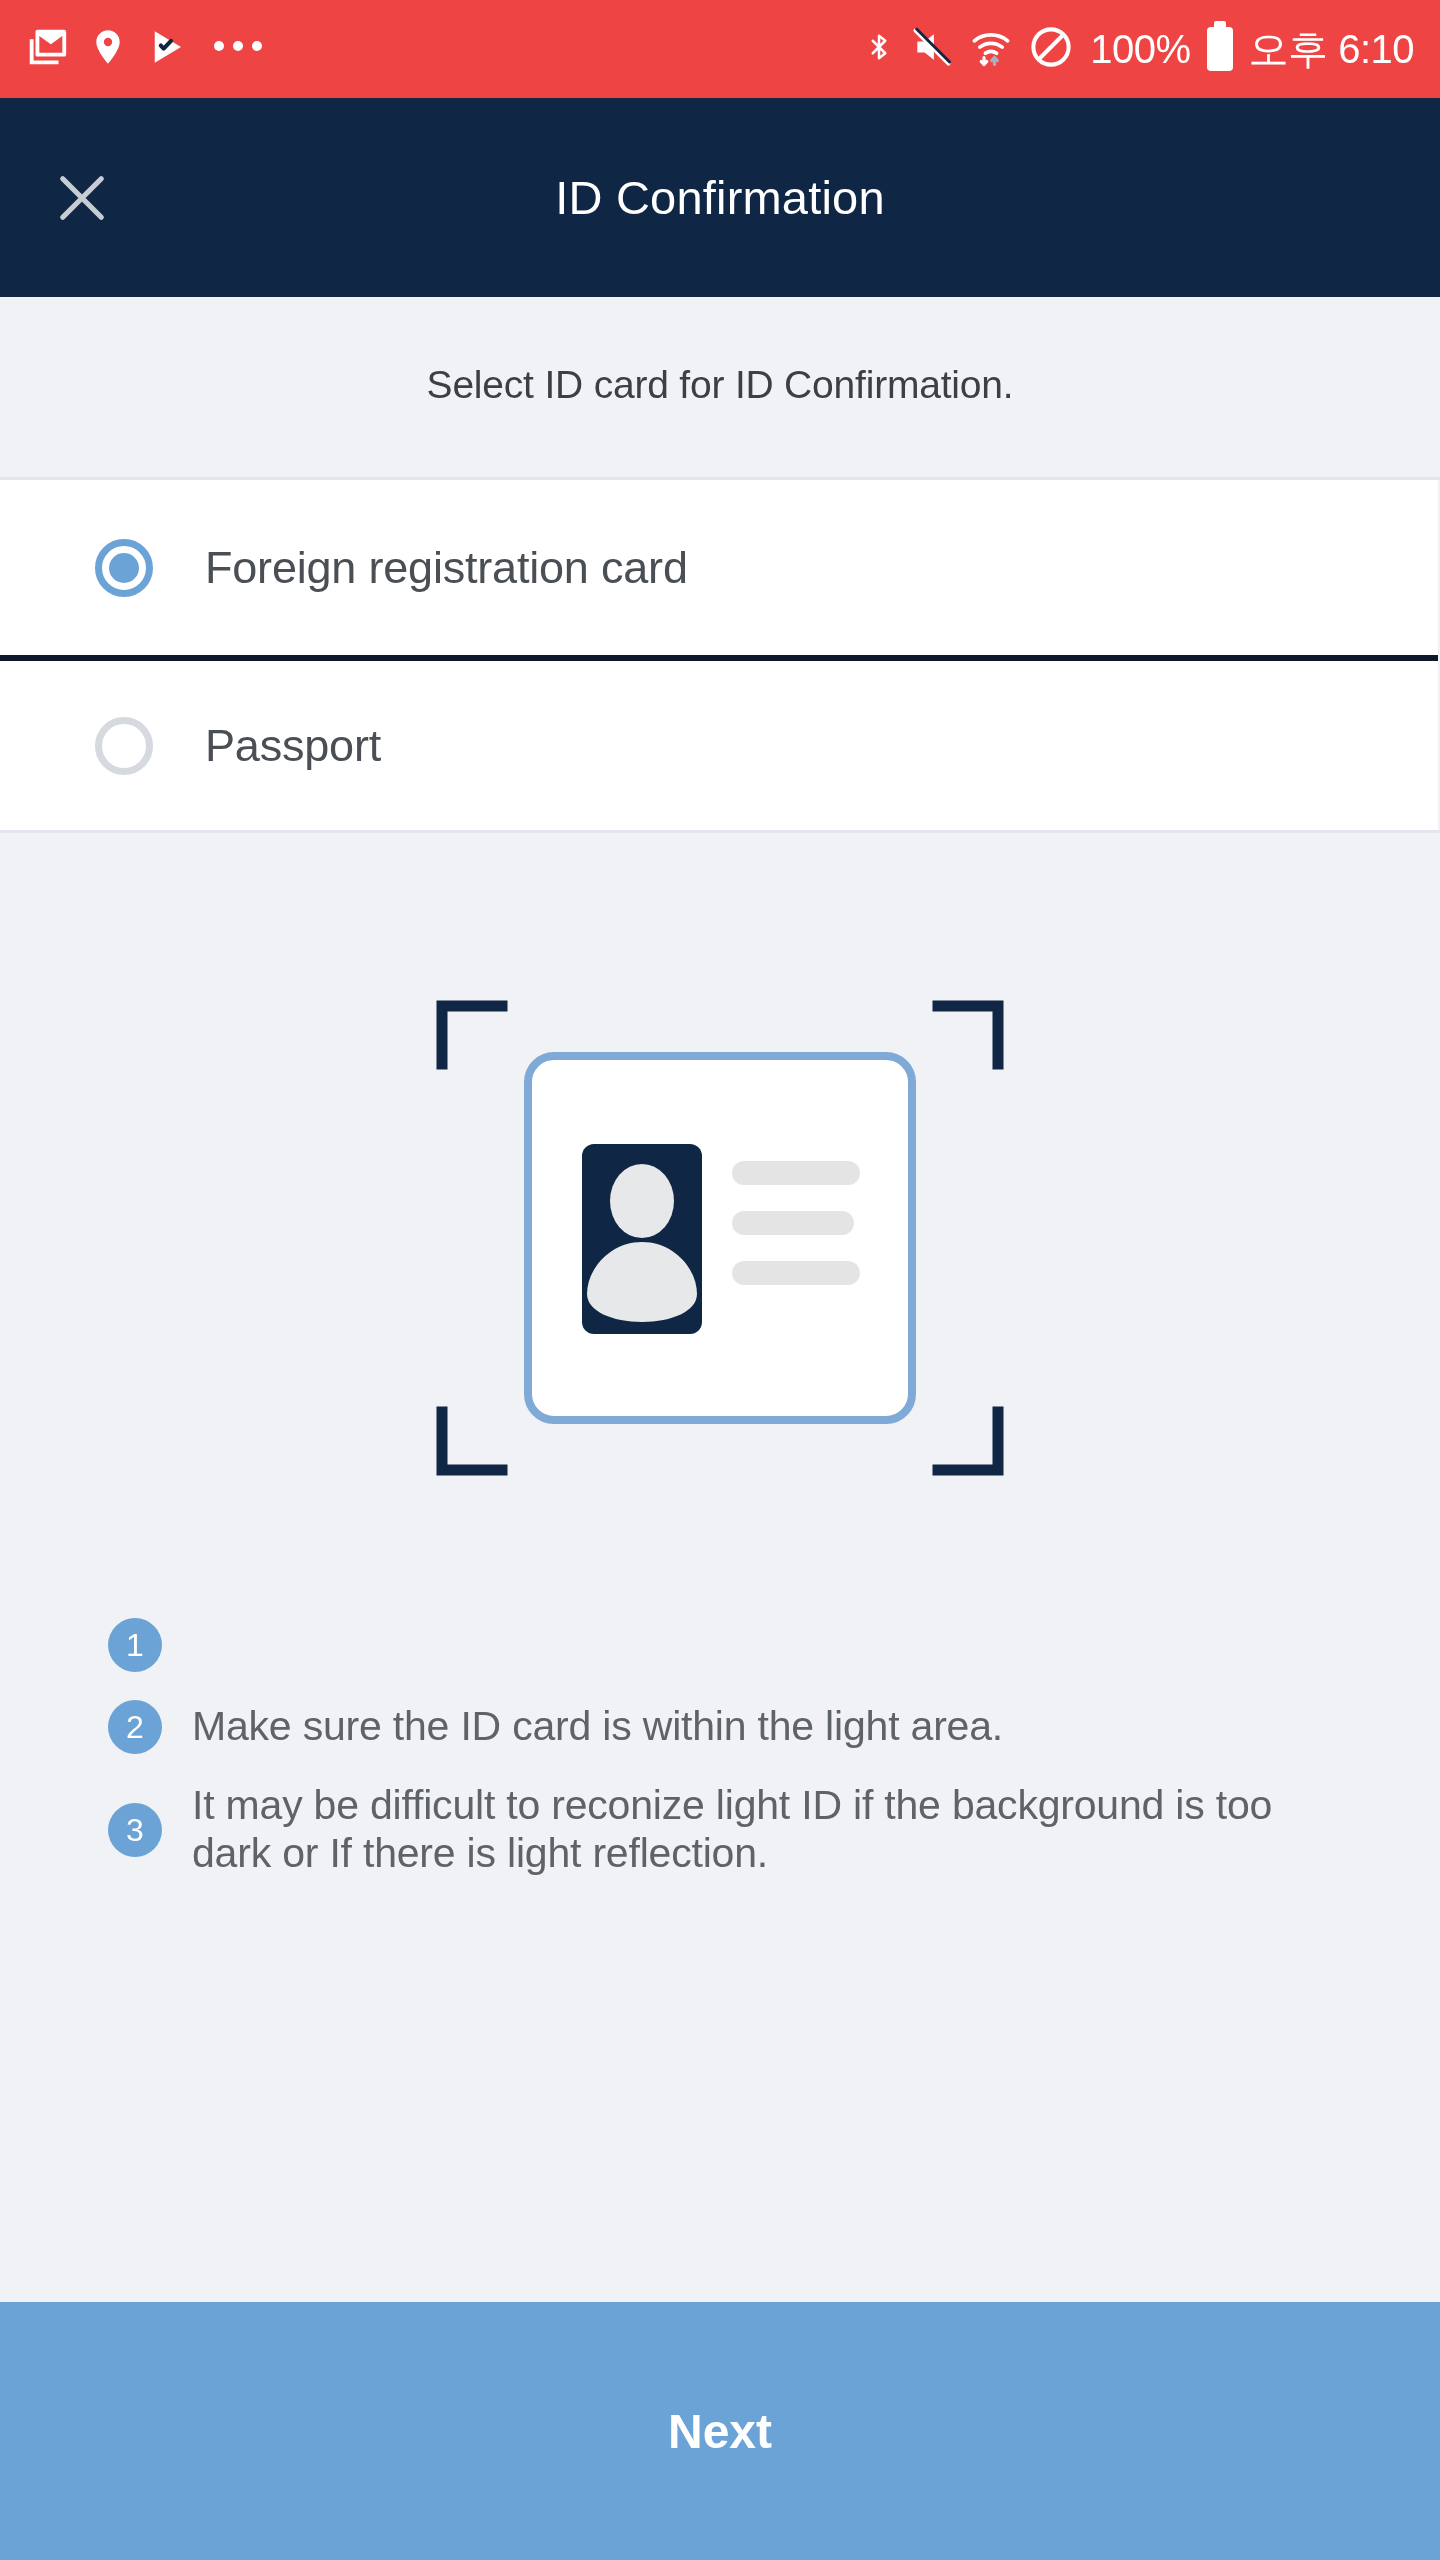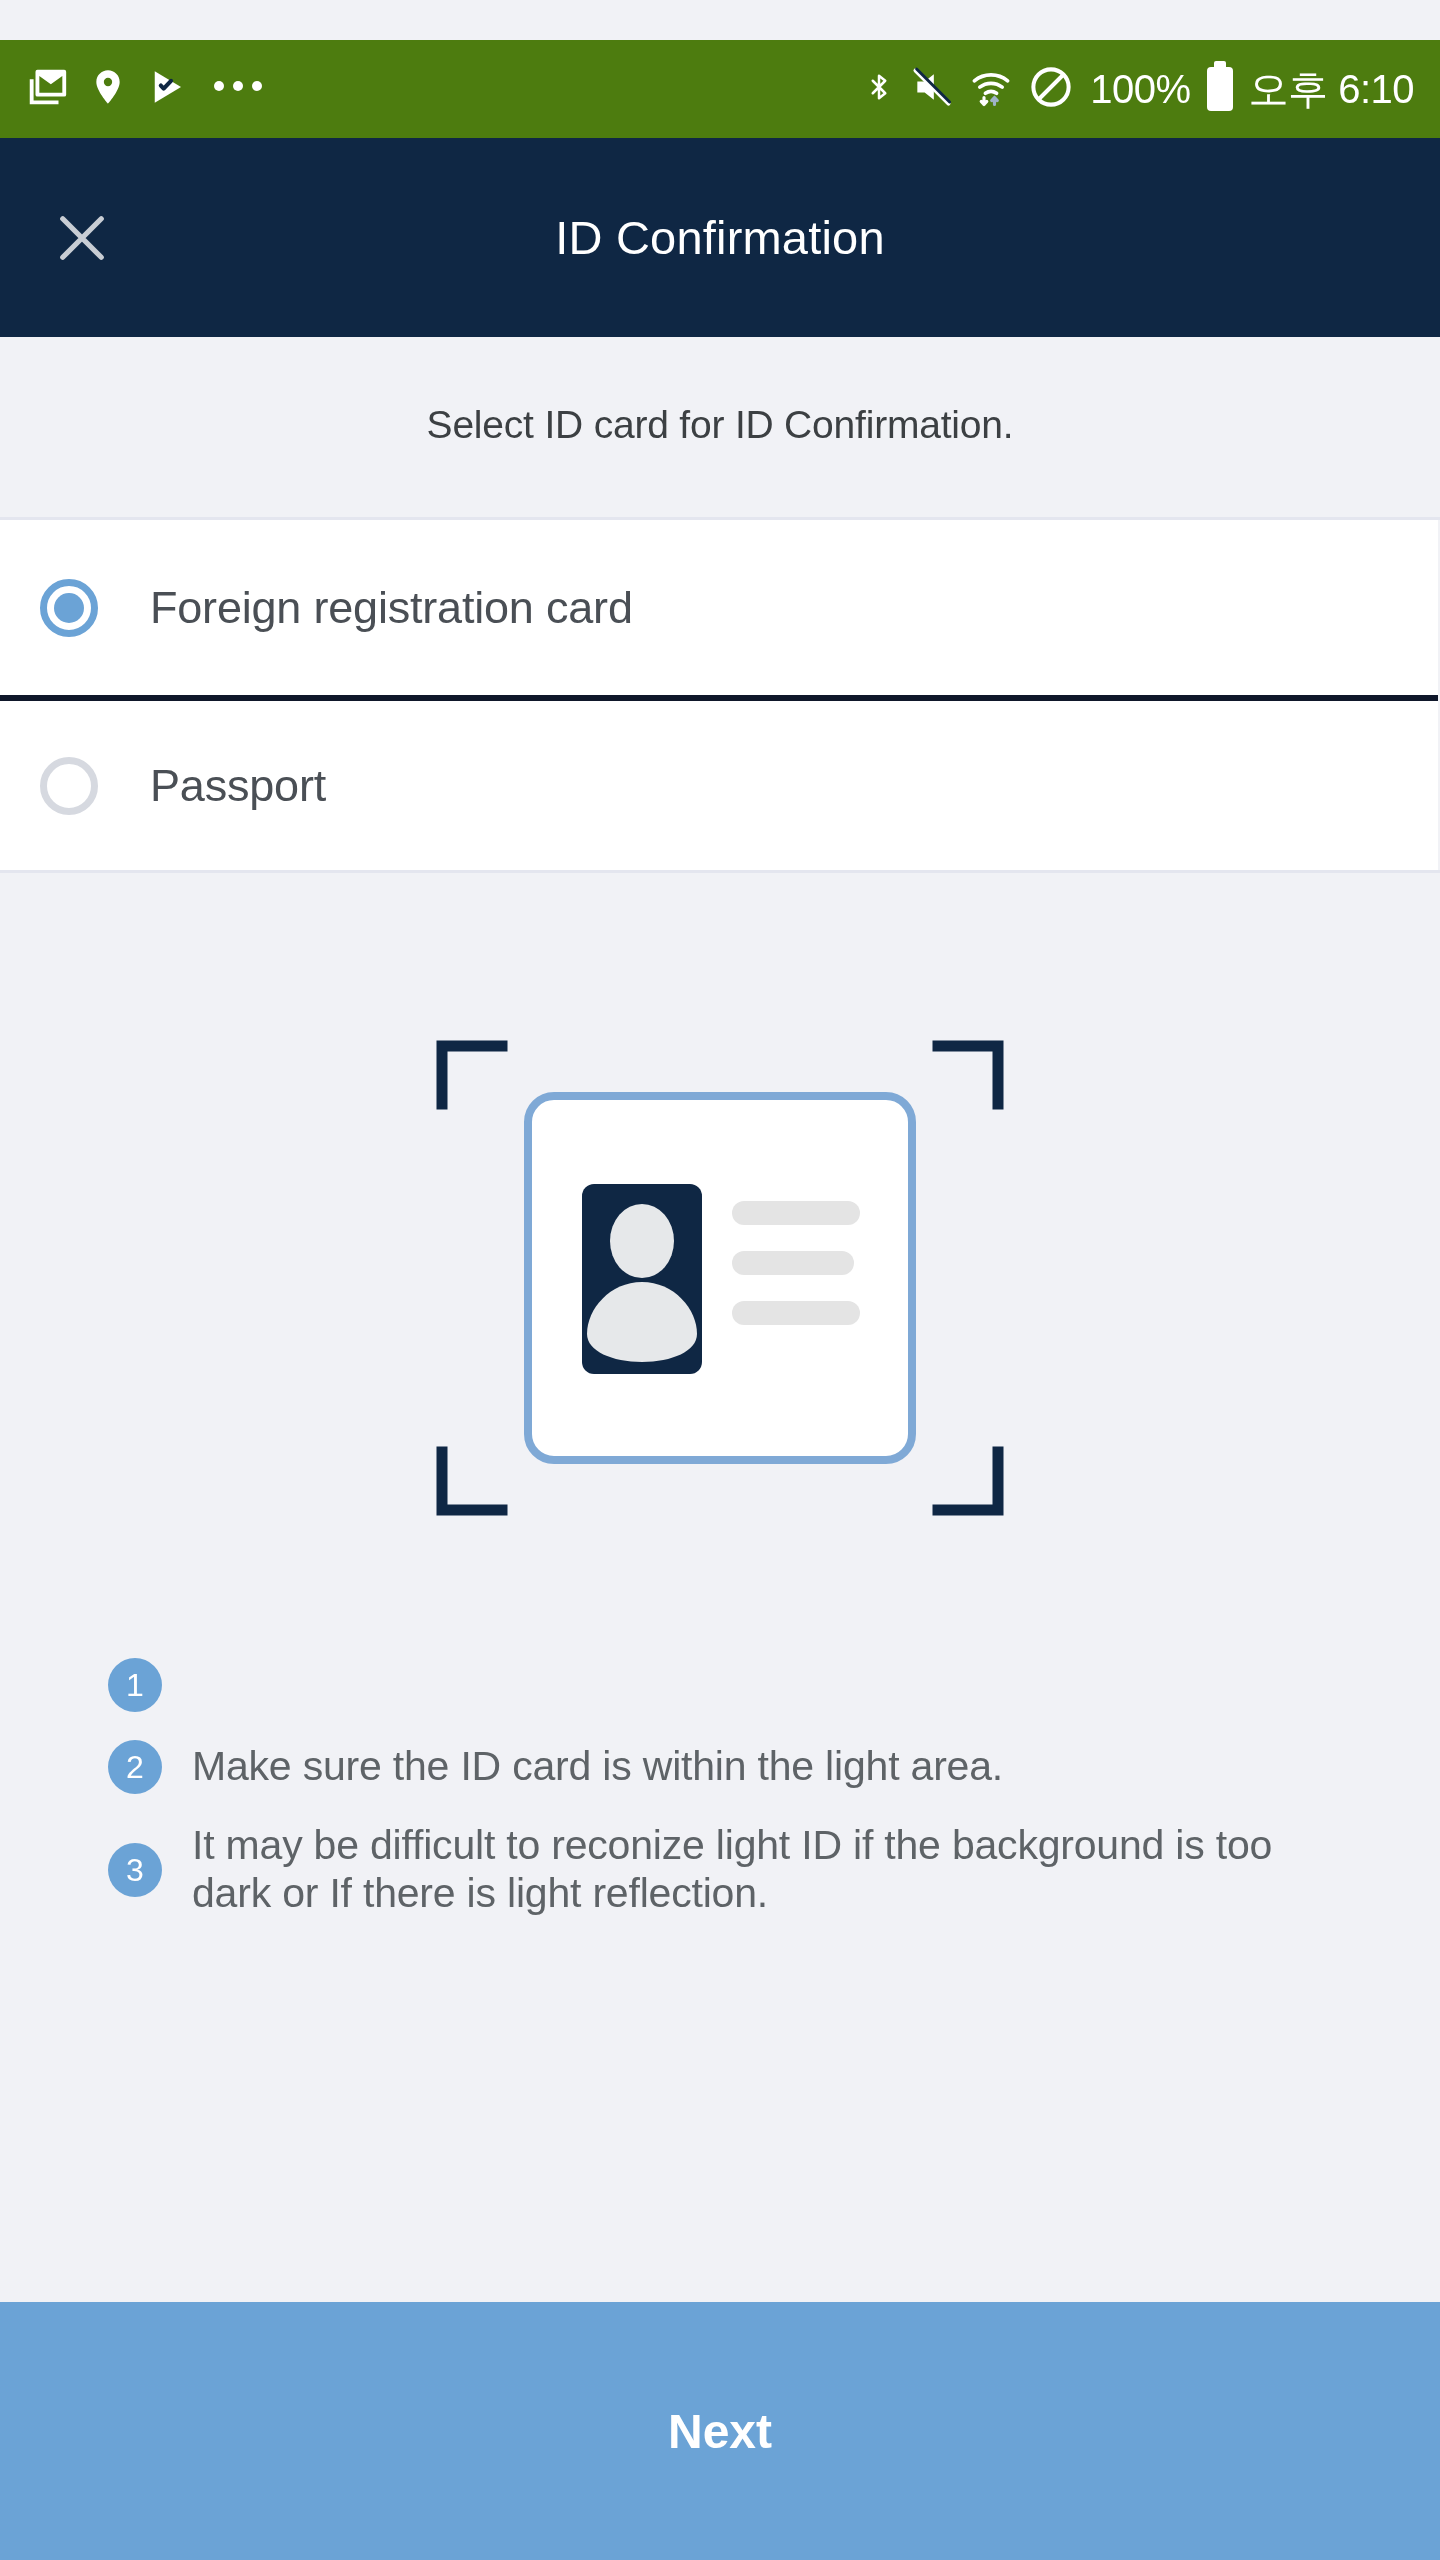--- a/index.html
+++ b/index.html
@@ -12,25 +12,24 @@
   #screen {
     position: relative;
     width: 1440px; height: 2560px;
     background: #f1f2f6;
     display: flex; flex-direction: column;
   }
 
   
   .statusbar {
     height: 98px;
-    background: #4d7c0f;
+    background: #ef4444;
     display: flex; align-items: center;
     padding: 0 26px 0 24px;
     flex: none;
-    margin-top: 40px;
   }
   .status-left { display: flex; align-items: center; gap: 18px; }
   .status-right { display: flex; align-items: center; gap: 16px; margin-left: auto; }
   .sb-icon { display: block; }
   .sb-dots { display: flex; align-items: flex-end; gap: 9px; margin-left: 8px; padding-bottom: 6px; }
   .sb-dots i { width: 10px; height: 10px; border-radius: 50%; background: #fff; display: block; }
   .sb-text {
     color: #ffffff; font-size: 40px; letter-spacing: -0.5px;
     white-space: nowrap; line-height: 1;
   }
@@ -74,21 +73,21 @@
 
   .options {
     margin-top: 70px;
     border-top: 3px solid #e4e6ef;
     border-bottom: 3px solid #e4e6ef;
   }
   .option-row {
     background: #ffffff;
     height: 175px;
     display: flex; align-items: center;
-    padding-left: 40px;
+    padding-left: 95px;
     margin-right: 2px;
     cursor: pointer;
   }
   .option-row + .option-row { border-top: 6px solid #0f172a; }
   .radio {
     width: 58px; height: 58px; border-radius: 50%;
     flex: none; position: relative;
     border: 7px solid #d6d9e0;
     background: #ffffff;
   }

